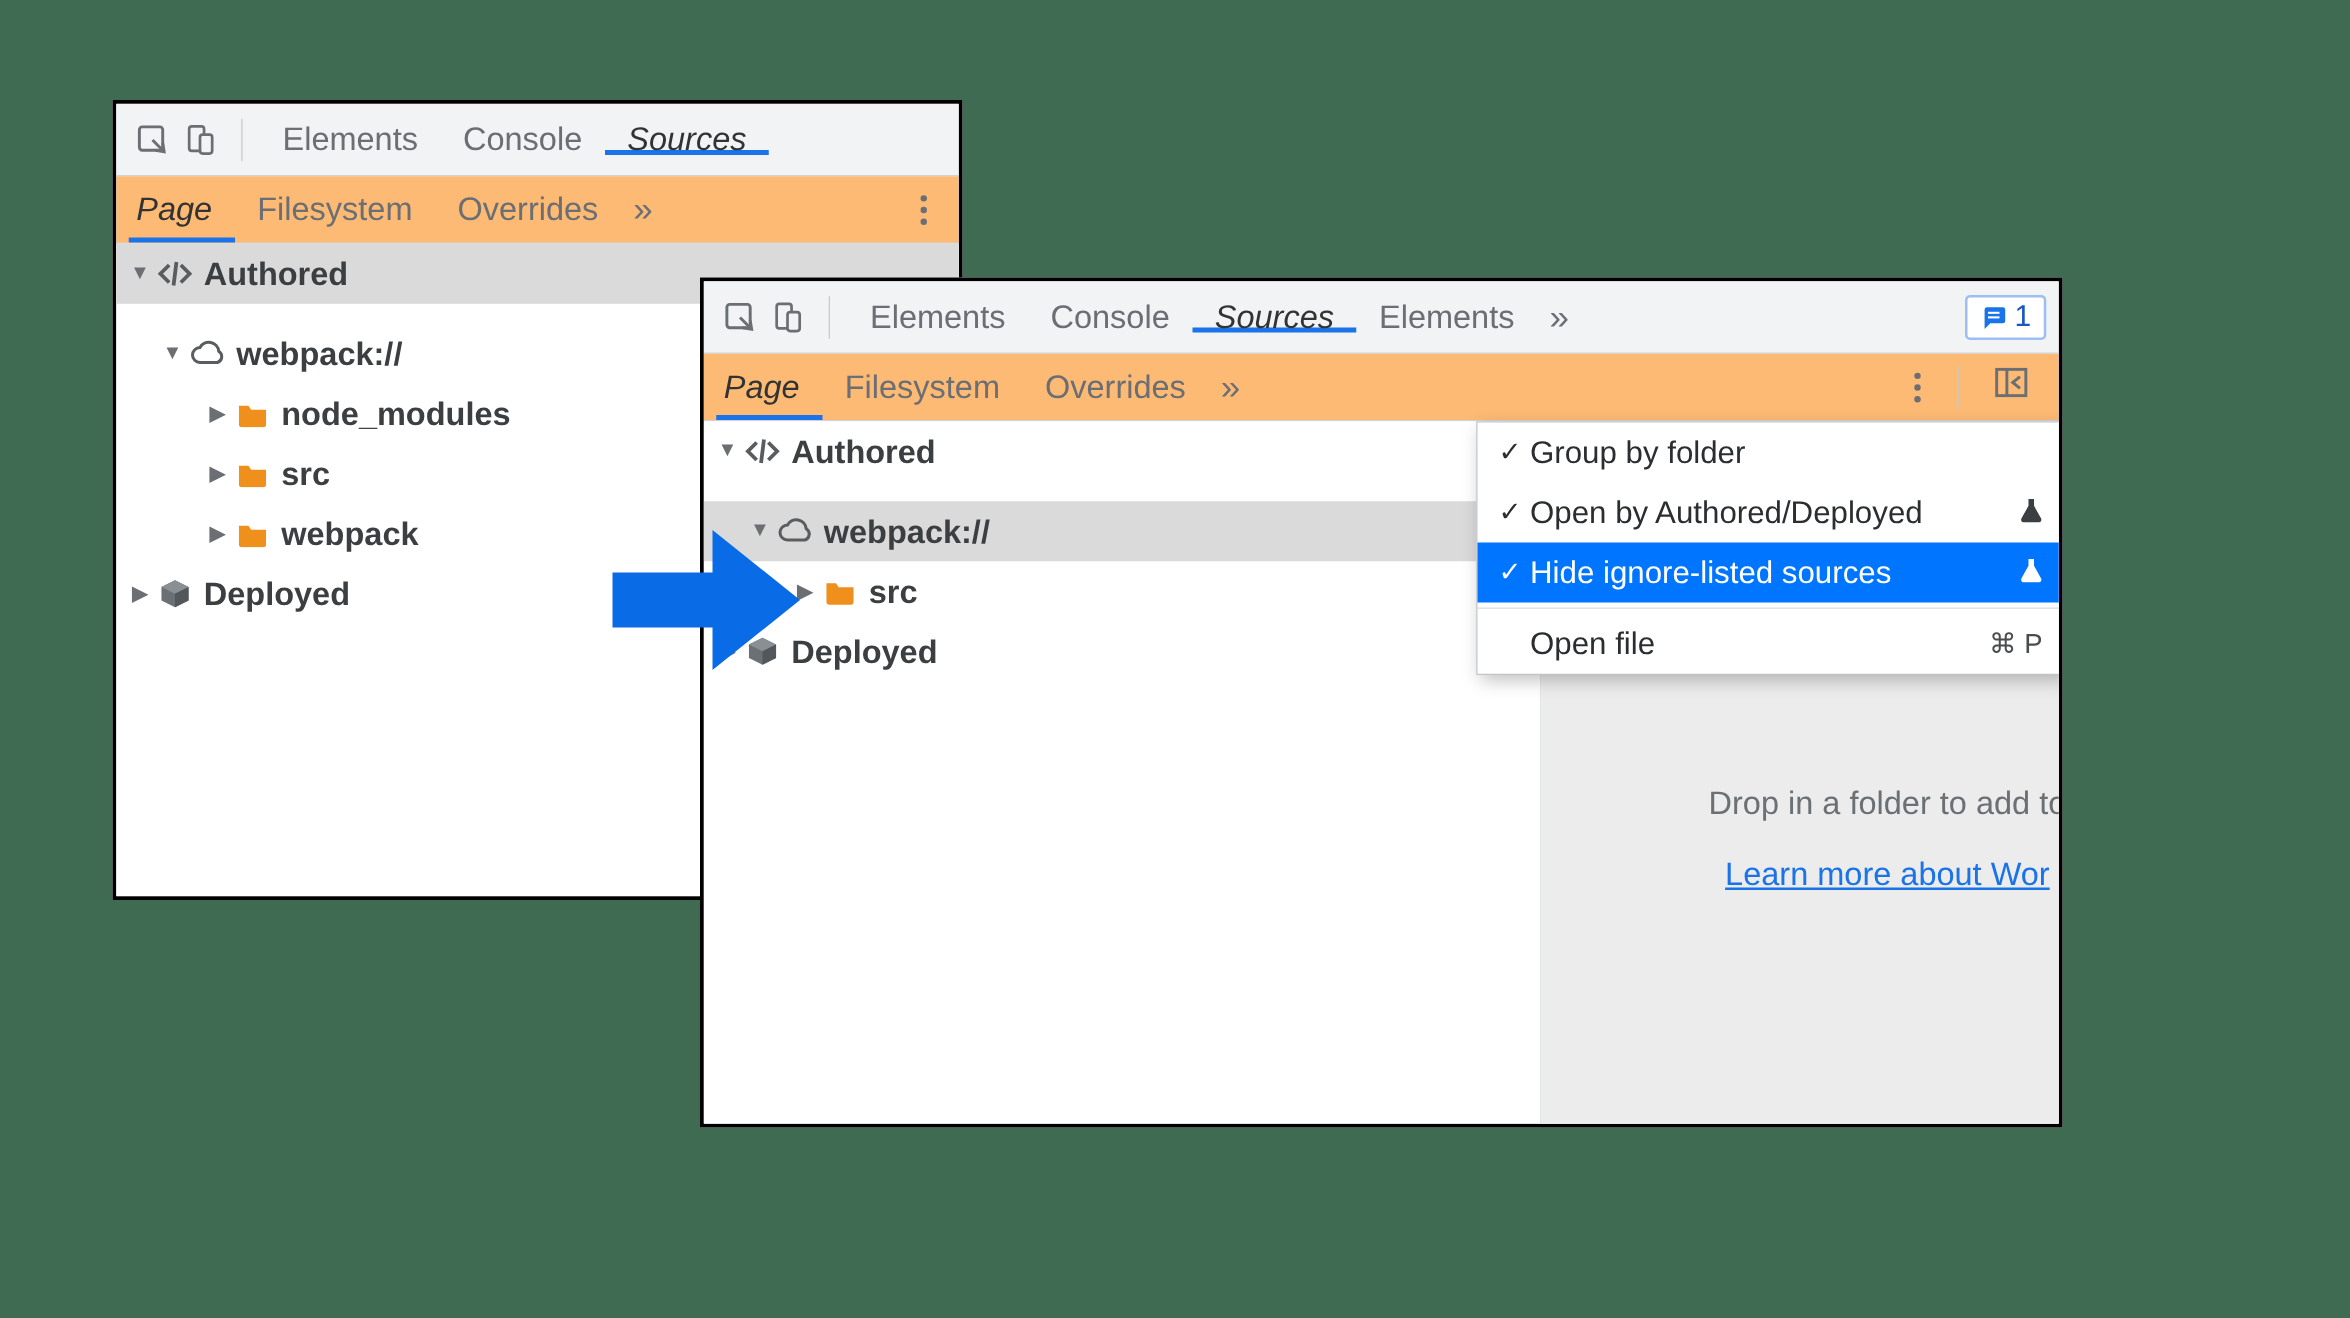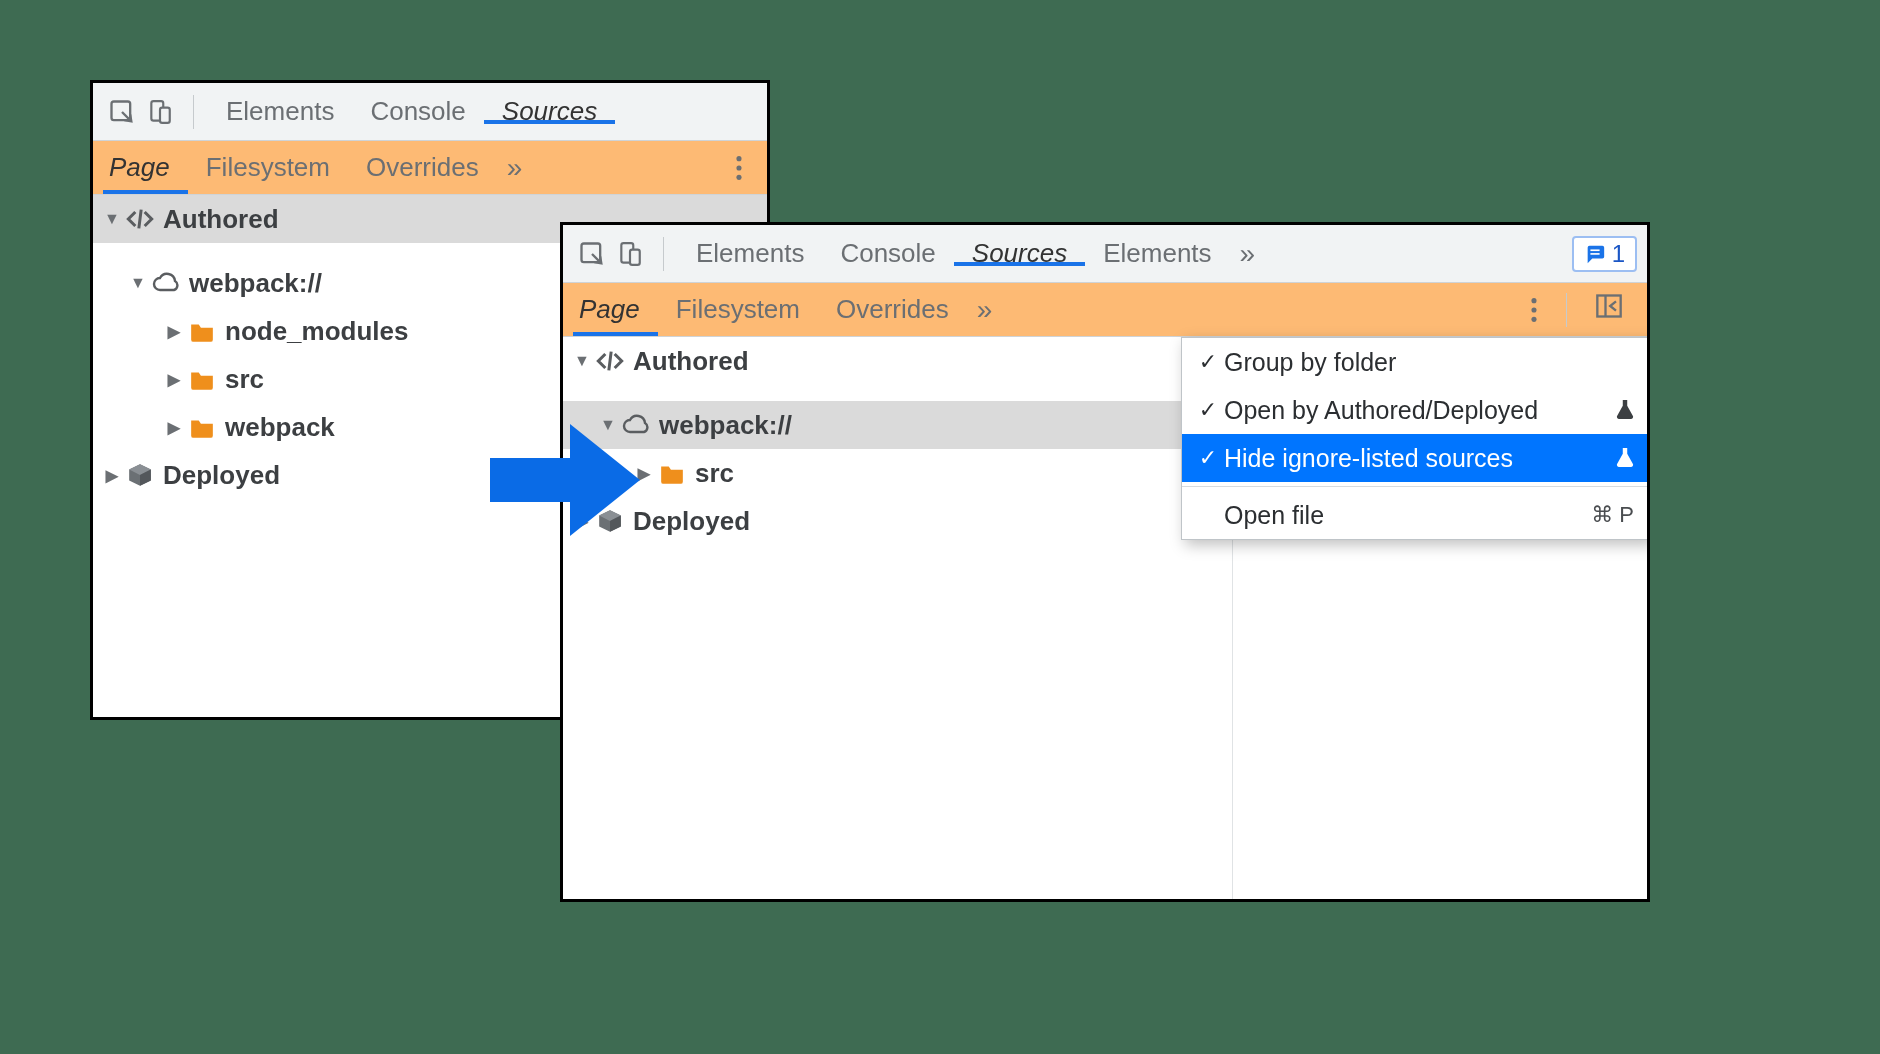--- a/index.html
+++ b/index.html
@@ -320,20 +320,27 @@
         <span class="ico">
           <svg width="26" height="26" viewBox="0 0 24 24">
               <path class="cube-icon" d="M12 2 L22 7 L22 17 L12 22 L2 17 L2 7 Z"></path>
               <path fill="#8a8f94" d="M12 2 L22 7 L12 12 L2 7 Z"></path>
               <path fill="#53575b" d="M12 12 L22 7 L22 17 L12 22 Z"></path>
             </svg>
         </span>
         <span>Deployed</span>
       </div>
     </div>
+    <div style="flex:1; background:#ececec; position:relative;">
+      <div class="right-filler" style="top:290px; right:-6px; width:auto; padding-left:30px; text-align:center;">
+        <div>Drop in a folder to add to</div>
+        <div style="height:26px"></div>
+        <a>Learn more about Wor</a>
+      </div>
+    </div>
 
     <div class="context-menu" style="left:618px; top:0px;">
       <div class="menu-row">
         <span class="check">✓</span>
         <span class="lbl">Group by folder</span>
       </div>
       <div class="menu-row">
         <span class="check">✓</span>
         <span class="lbl">Open by Authored/Deployed</span>
         <span class="flask">

